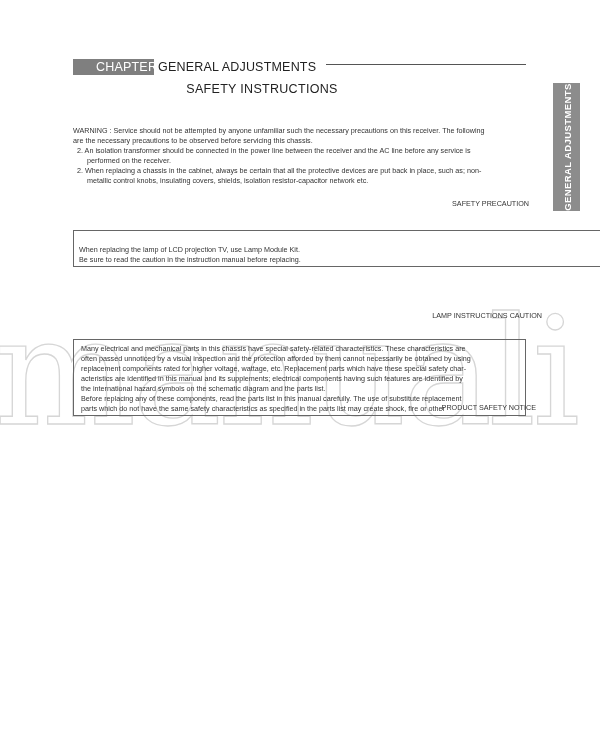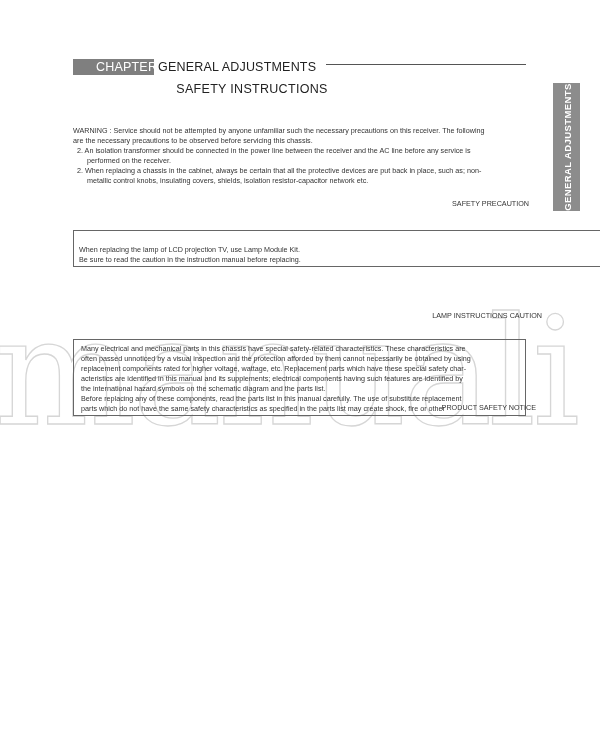--- a/index.html
+++ b/index.html
@@ -53,21 +53,21 @@
     }
     .header-rule {
       left: 326px;
       top: 64px;
       width: 200px;
       height: 0;
       border-top: 1px solid #555555;
       z-index: 2;
     }
     .section-title {
-      left: 0;
+      left: 10px;
       width: 504px;
       top: 81px;
       text-align: center;
       font-size: 12.5px;
       line-height: 16px;
       color: #222222;
       letter-spacing: 0.3px;
       z-index: 2;
     }
     .side-tab {

